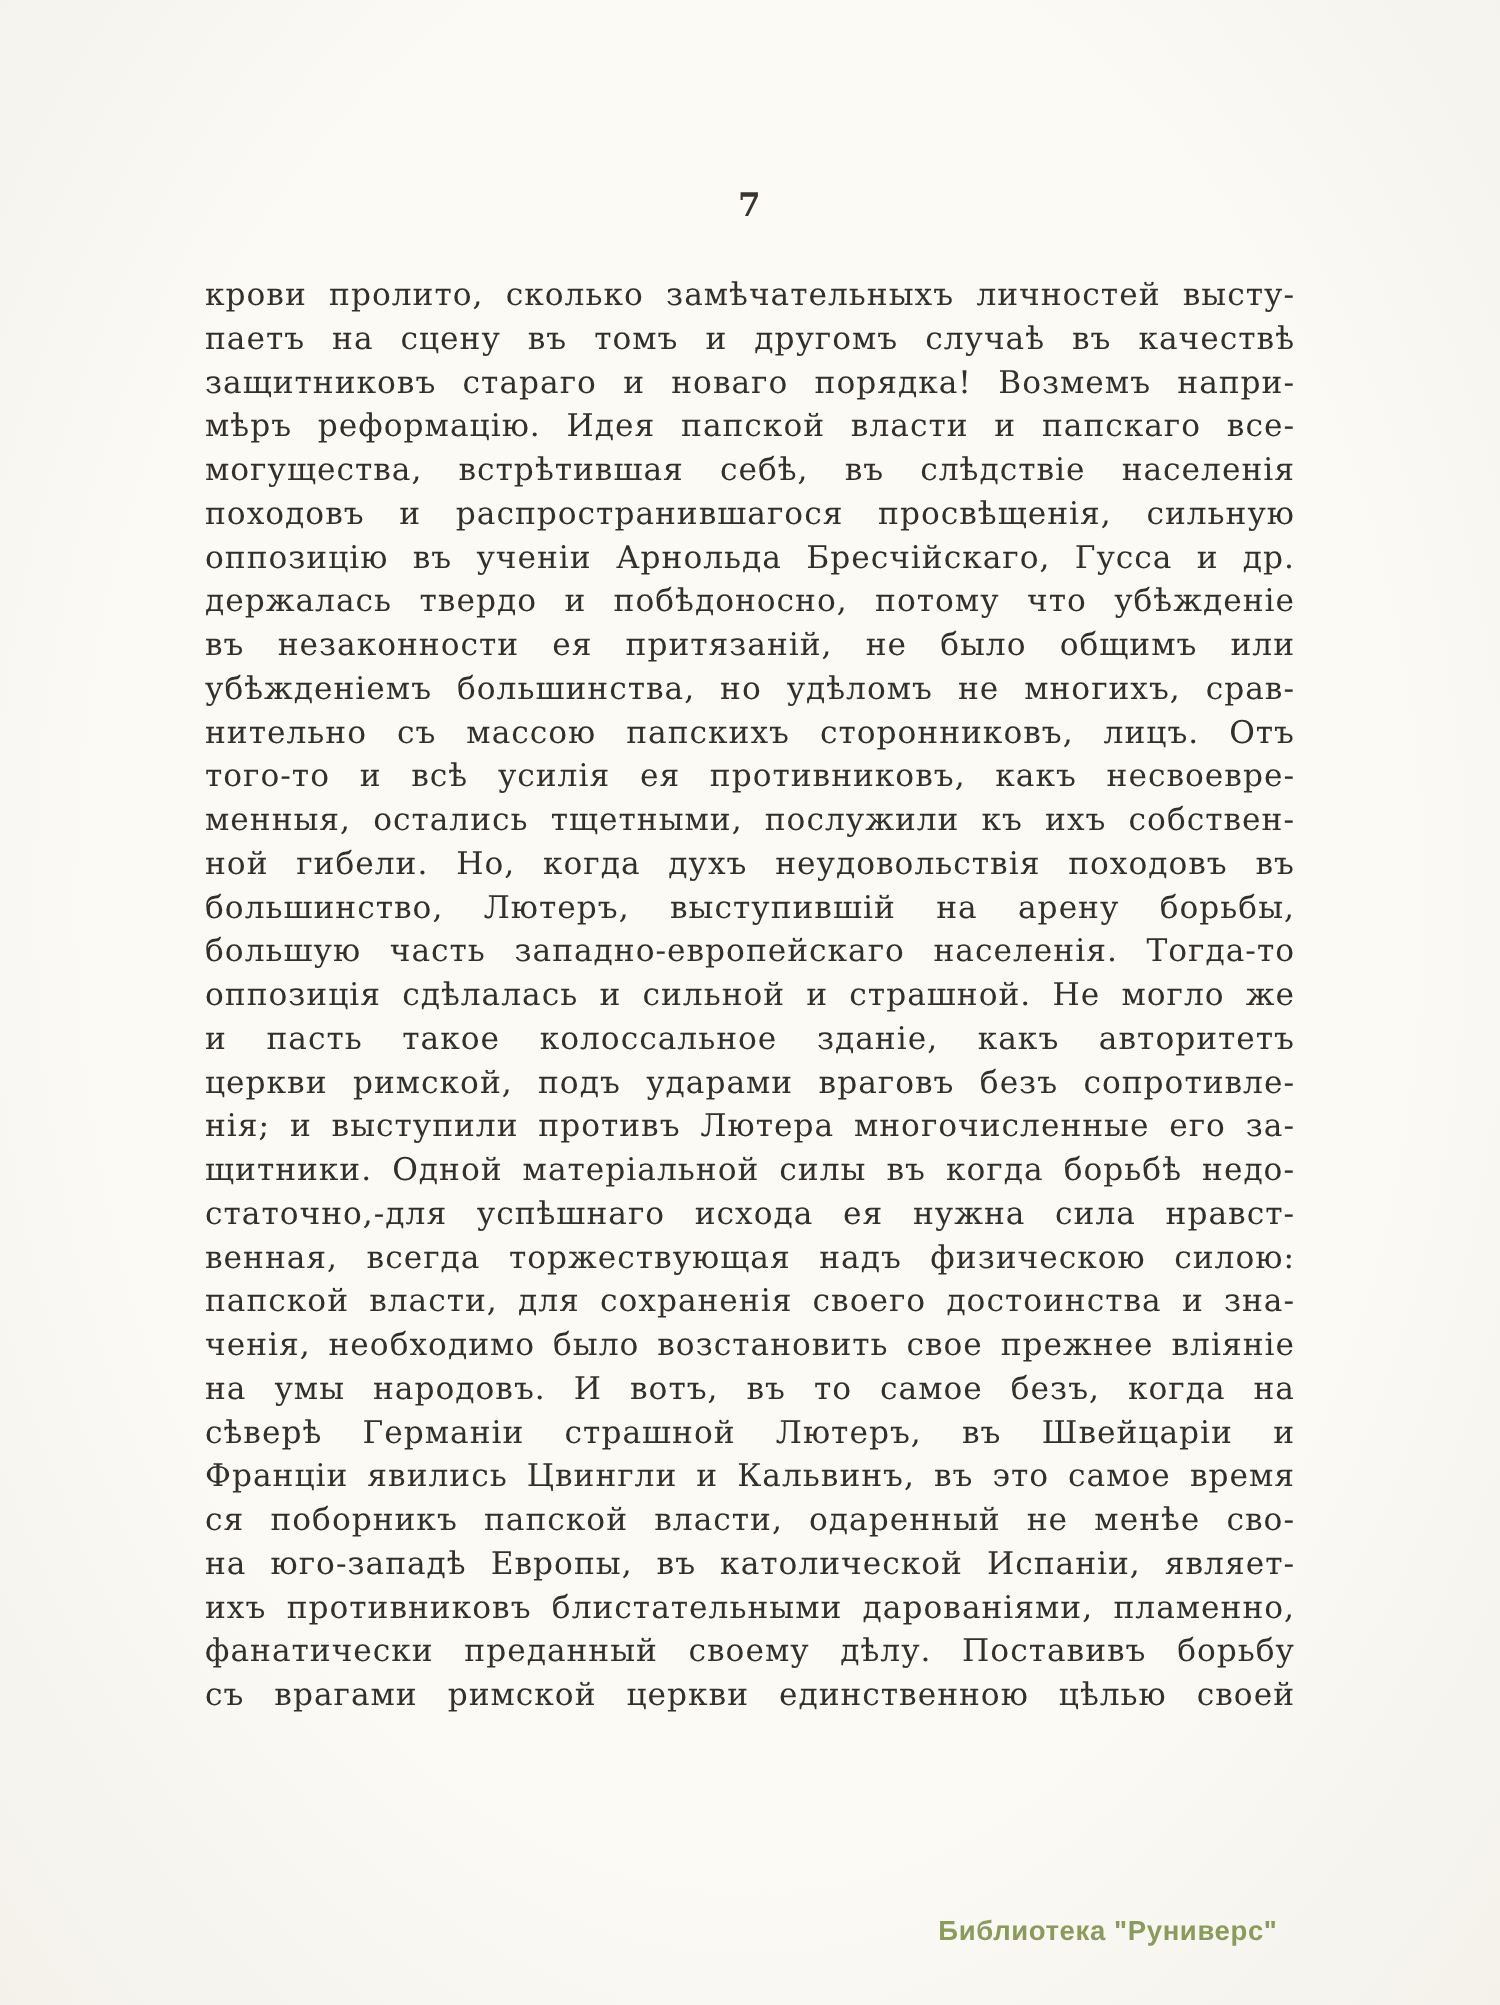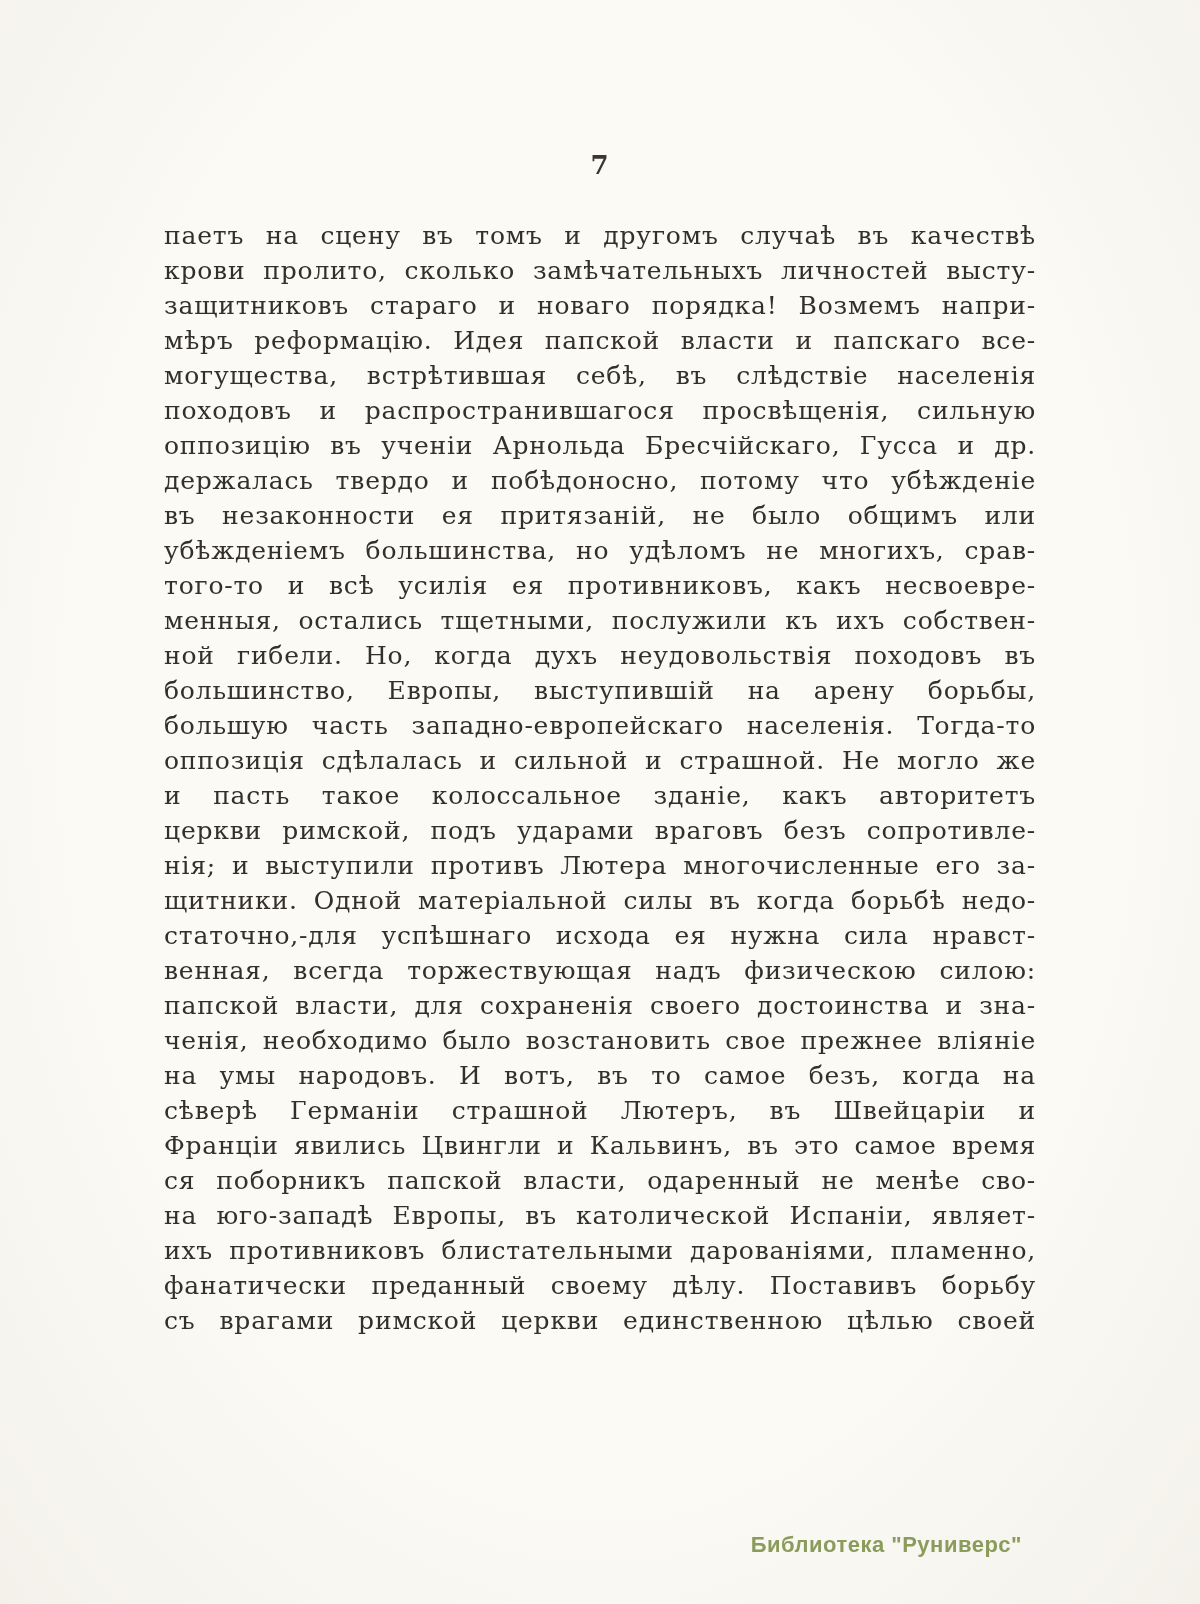--- a/index.html
+++ b/index.html
@@ -57,34 +57,35 @@
   }
 </style>
 </head>
 <body>
 
 <div class="page">
 
   <div class="page-number">7</div>
 
   <div class="text-block">
+    <div class="line">крови пролито, сколько замѣчательныхъ личностей высту-</div>
     <div class="line">паетъ на сцену въ томъ и другомъ случаѣ въ качествѣ</div>
-    <div class="line">крови пролито, сколько замѣчательныхъ личностей высту-</div>
     <div class="line">защитниковъ стараго и новаго порядка! Возмемъ напри-</div>
     <div class="line">мѣръ реформацію. Идея папской власти и папскаго все-</div>
     <div class="line">могущества, встрѣтившая себѣ, въ слѣдствіе населенія</div>
     <div class="line">походовъ и распространившагося просвѣщенія, сильную</div>
     <div class="line">оппозицію въ ученіи Арнольда Бресчійскаго, Гусса и др.</div>
     <div class="line">держалась твердо и побѣдоносно, потому что убѣжденіе</div>
     <div class="line">въ незаконности ея притязаній, не было общимъ или</div>
     <div class="line">убѣжденіемъ большинства, но удѣломъ не многихъ, срав-</div>
+    <div class="line">нительно съ массою папскихъ сторонниковъ, лицъ. Отъ</div>
     <div class="line">того-то и всѣ усилія ея противниковъ, какъ несвоевре-</div>
     <div class="line">менныя, остались тщетными, послужили къ ихъ собствен-</div>
     <div class="line">ной гибели. Но, когда духъ неудовольствія походовъ въ</div>
-    <div class="line">большинство, Европы, выступившій на арену борьбы,</div>
+    <div class="line">большинство, Лютеръ, выступившій на арену борьбы,</div>
     <div class="line">большую часть западно-европейскаго населенія. Тогда-то</div>
     <div class="line">оппозиція сдѣлалась и сильной и страшной. Не могло же</div>
     <div class="line">и пасть такое колоссальное зданіе, какъ авторитетъ</div>
     <div class="line">церкви римской, подъ ударами враговъ безъ сопротивле-</div>
     <div class="line">нія; и выступили противъ Лютера многочисленные его за-</div>
     <div class="line">щитники. Одной матеріальной силы въ когда борьбѣ недо-</div>
     <div class="line">статочно,-для успѣшнаго исхода ея нужна сила нравст-</div>
     <div class="line">венная, всегда торжествующая надъ физическою силою:</div>
     <div class="line">папской власти, для сохраненія своего достоинства и зна-</div>
     <div class="line">ченія, необходимо было возстановить свое прежнее вліяніе</div>

